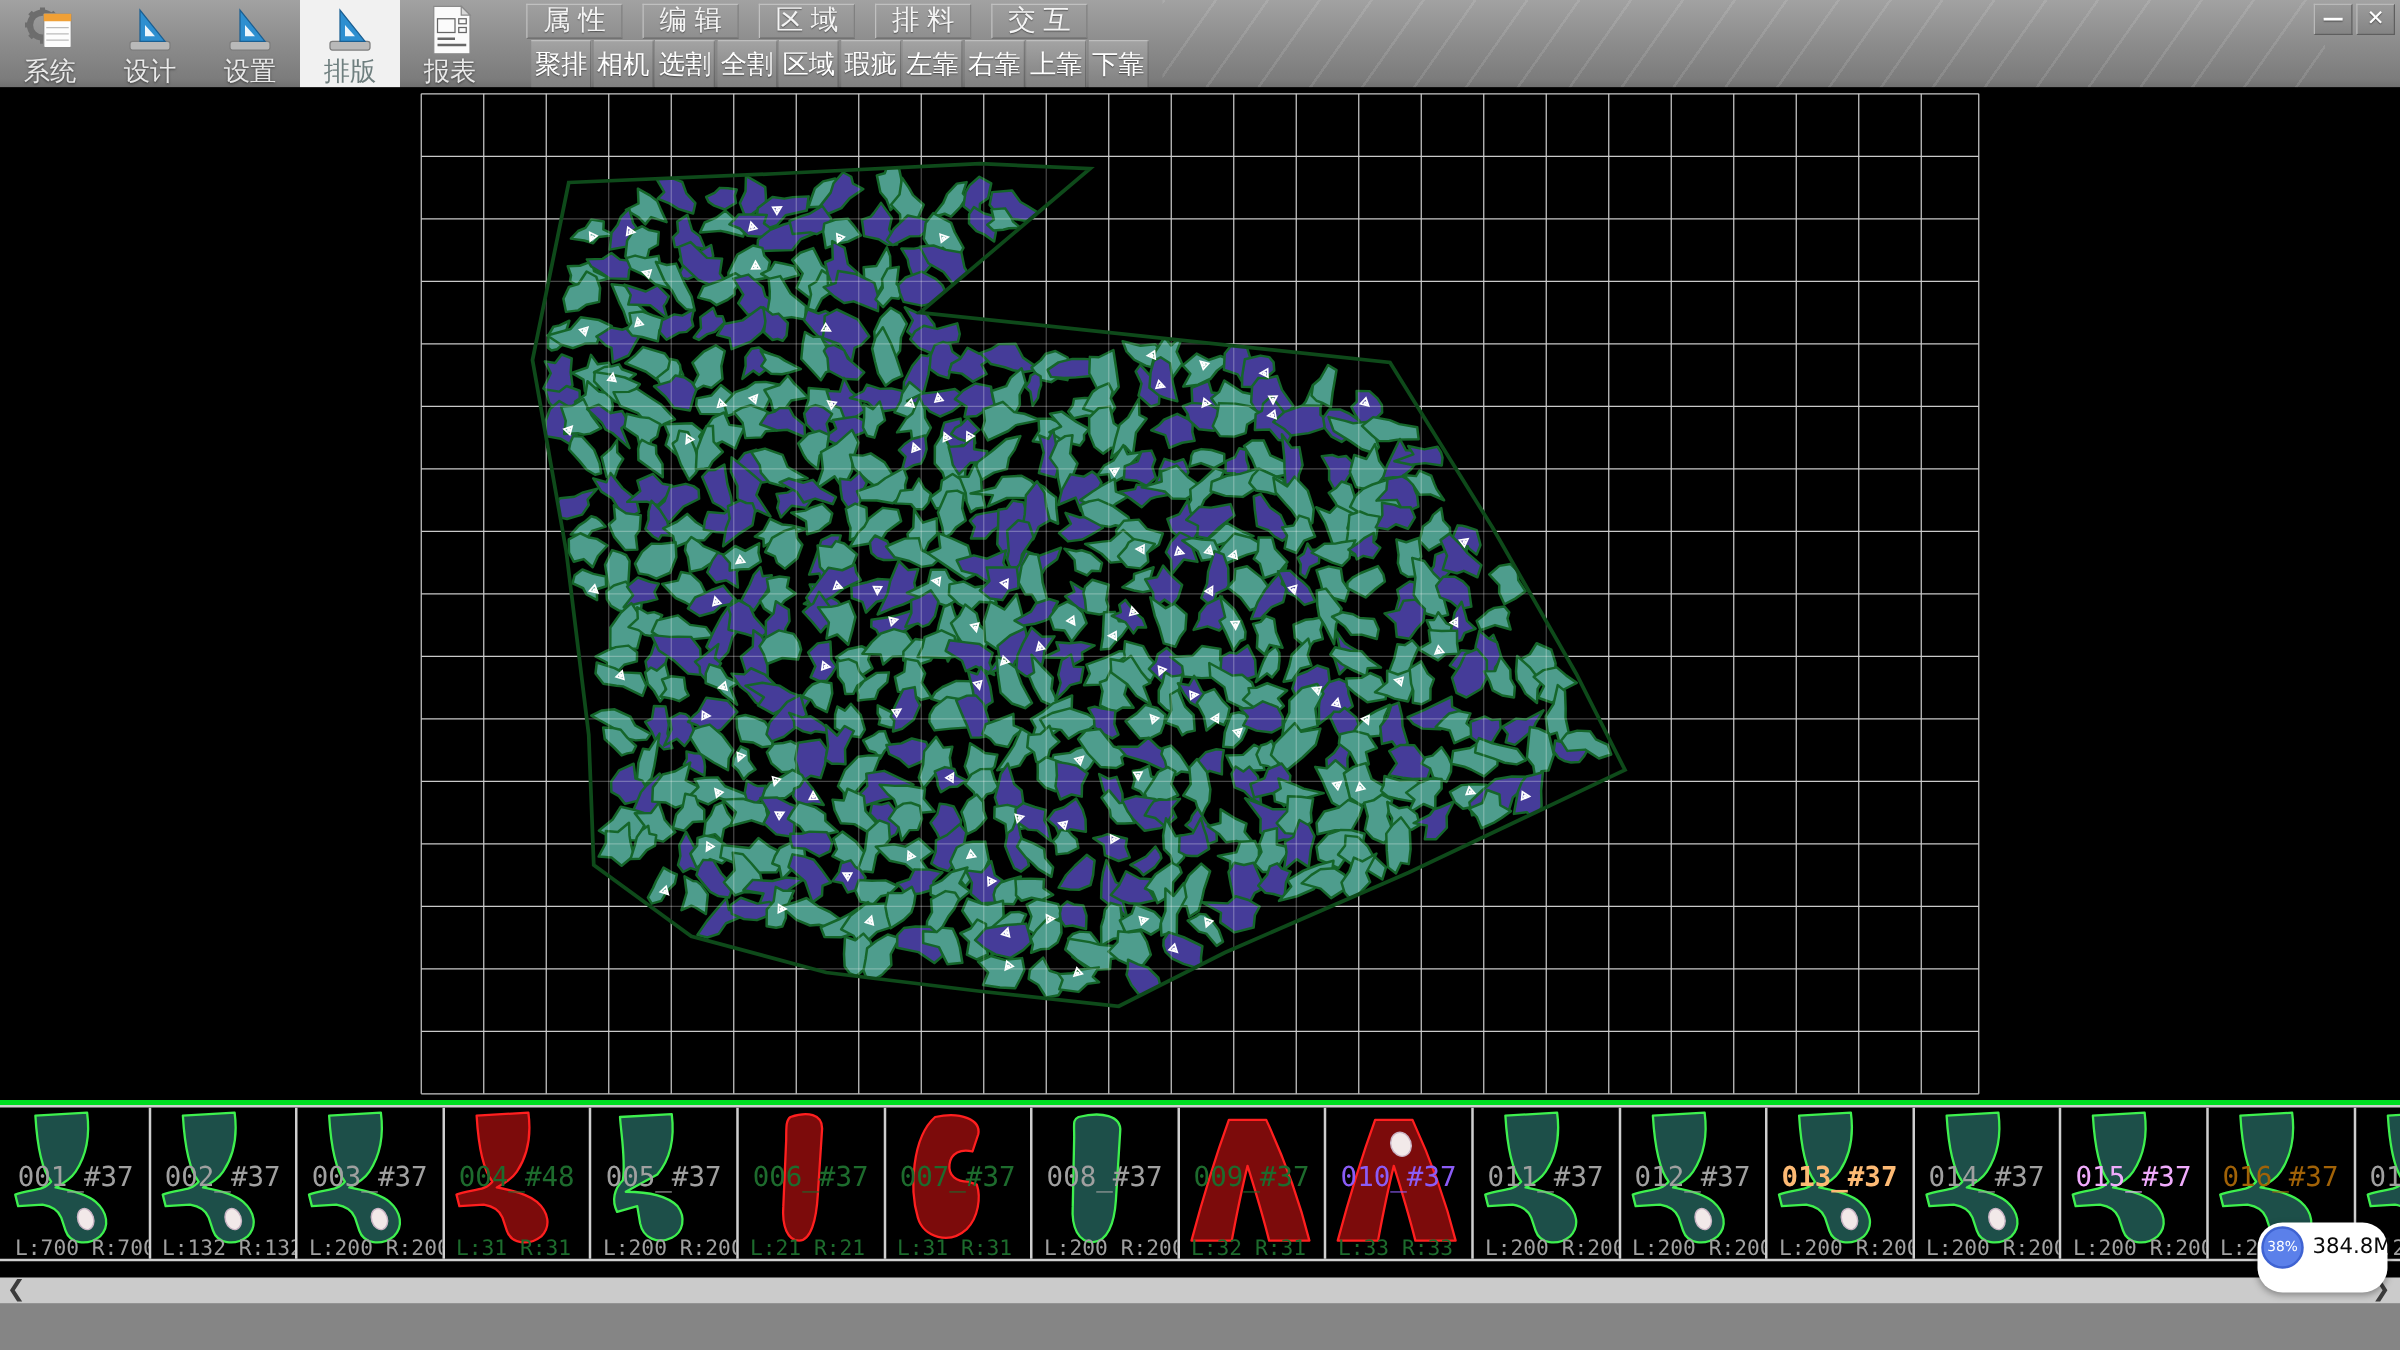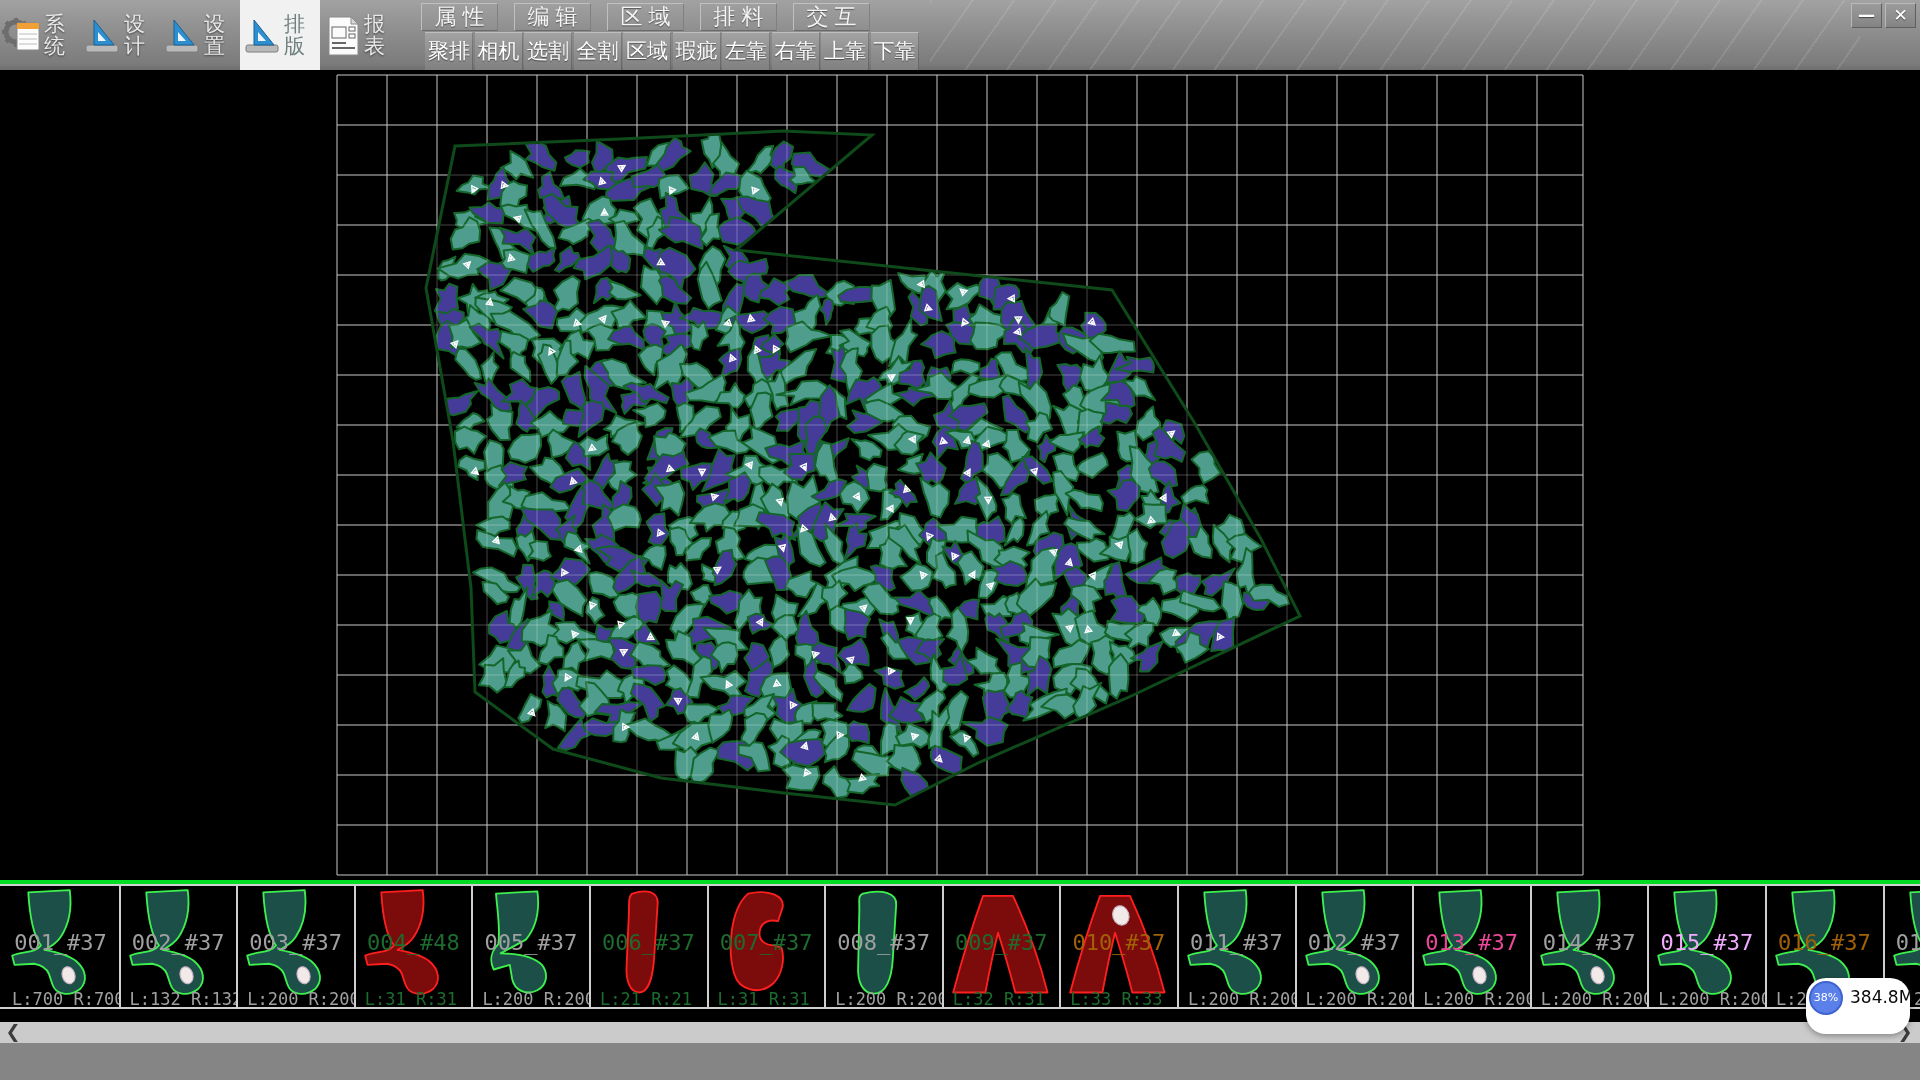--- a/index.html
+++ b/index.html
@@ -7,21 +7,21 @@
        font-family:"DejaVu Sans",sans-serif;-webkit-font-smoothing:antialiased;}
 
   
   #toolbar{position:absolute;left:0;top:0;width:1920px;height:70px;
     background:linear-gradient(#a2a2a2,#8e8e8e 45%,#7c7c7c 90%,#6f6f6f);
     border-bottom:1px solid #4e4e4e;}
   #toolbar .streaks{position:absolute;left:930px;top:0;width:930px;height:70px;
     background:repeating-linear-gradient(125deg,rgba(255,255,255,.10) 0 2px,rgba(255,255,255,0) 2px 34px);
     pointer-events:none;}
   #big-buttons{position:absolute;left:0;top:0;height:70px;display:flex;}
-  .bigbtn{width:80px;height:70px;display:flex;align-items:center;cursor:default;}
+  .bigbtn{width:80px;height:70px;display:flex;flex-direction:column;align-items:center;cursor:default;}
   .bigbtn.active{background:#f1f1f1;}
   .bigicon{width:44px;height:44px;margin-top:2px;display:flex;align-items:center;justify-content:center;}
   .biglabel{font-size:21px;line-height:22px;color:#e9e9e9;text-shadow:0 1px 2px rgba(0,0,0,.55);}
   .bigbtn.active .biglabel{color:#6f7f7f;text-shadow:none;}
 
   #menu-row{position:absolute;left:421px;top:3px;display:flex;}
   .menubtn{width:77px;height:28px;margin-right:16px;box-sizing:border-box;
     border:1px solid #c0c0c0;border-bottom-color:#6a6a6a;border-right-color:#808080;
     color:#f4f4f4;font-size:22px;line-height:26px;text-align:center;letter-spacing:6px;
     padding-left:6px;text-shadow:0 1px 1px rgba(0,0,0,.45);}
@@ -1108,21 +1108,21 @@
           <path d="M36,92 L8,92 C16,62 26,30 34,8 L60,8 C72,34 83,64 90,92 L62,92 C58,76 52,56 47,40 C43,56 39,76 36,92 Z" fill="#7c0b0b" stroke="#ff1f1f" stroke-width="1.6" stroke-linejoin="round"></path>
         </svg>
         <div class="thumb-label" style="color: rgb(29, 107, 45);">009_#37</div>
         <div class="thumb-lr" style="color: rgb(29, 107, 45);">L:32 R:31</div>
       </div>
       <div class="thumb-cell">
         <svg viewBox="0 0 100 104">
           <path d="M36,92 L8,92 C16,62 26,30 34,8 L60,8 C72,34 83,64 90,92 L62,92 C58,76 52,56 47,40 C43,56 39,76 36,92 Z" fill="#7c0b0b" stroke="#ff1f1f" stroke-width="1.6" stroke-linejoin="round"></path>
           <ellipse cx="52" cy="25" rx="7" ry="8.5" fill="#f2e9e9" stroke="#c9b4c4" stroke-width="1" transform="rotate(-18 52 25)"></ellipse>
         </svg>
-        <div class="thumb-label" style="color: #a16207;">010_#37</div>
+        <div class="thumb-label" style="color: #8b5cf6;">010_#37</div>
         <div class="thumb-lr" style="color: rgb(29, 107, 45);">L:33 R:33</div>
       </div>
       <div class="thumb-cell">
         <svg viewBox="0 0 100 104">
           <path d="M22,5 L58,3 C60,18 58,32 50,44 C46,50 40,53 36,55 C47,57 58,60 64,65 C72,72 74,82 67,89 C58,96 46,94 43,85 L40,76 C38,71 33,68 27,67 L10,68 L8,60 C17,56 28,58 33,51 C26,42 23,22 22,5 Z" fill="#1d4f49" stroke="#3ef04e" stroke-width="1.6" stroke-linejoin="round"></path>
         </svg>
         <div class="thumb-label" style="color: rgb(160, 160, 160);">011_#37</div>
         <div class="thumb-lr" style="color: rgb(160, 160, 160);">L:200 R:200</div>
       </div>
       <div class="thumb-cell">
@@ -1131,21 +1131,21 @@
           <ellipse cx="57" cy="77" rx="5.5" ry="7.5" fill="#f2e9e9" stroke="#c9b4c4" stroke-width="1" transform="rotate(-18 57 77)"></ellipse>
         </svg>
         <div class="thumb-label" style="color: rgb(160, 160, 160);">012_#37</div>
         <div class="thumb-lr" style="color: rgb(160, 160, 160);">L:200 R:200</div>
       </div>
       <div class="thumb-cell">
         <svg viewBox="0 0 100 104">
           <path d="M22,5 L58,3 C60,18 58,32 50,44 C46,50 40,53 36,55 C47,57 58,60 64,65 C72,72 74,82 67,89 C58,96 46,94 43,85 L40,76 C38,71 33,68 27,67 L10,68 L8,60 C17,56 28,58 33,51 C26,42 23,22 22,5 Z" fill="#1d4f49" stroke="#3ef04e" stroke-width="1.6" stroke-linejoin="round"></path>
           <ellipse cx="57" cy="77" rx="5.5" ry="7.5" fill="#f2e9e9" stroke="#c9b4c4" stroke-width="1" transform="rotate(-18 57 77)"></ellipse>
         </svg>
-        <div class="thumb-label" style="color: #ec4899;">013_#37</div>
+        <div class="thumb-label" style="color: #fdba74; font-weight: bold;">013_#37</div>
         <div class="thumb-lr" style="color: rgb(160, 160, 160);">L:200 R:200</div>
       </div>
       <div class="thumb-cell">
         <svg viewBox="0 0 100 104">
           <path d="M22,5 L58,3 C60,18 58,32 50,44 C46,50 40,53 36,55 C47,57 58,60 64,65 C72,72 74,82 67,89 C58,96 46,94 43,85 L40,76 C38,71 33,68 27,67 L10,68 L8,60 C17,56 28,58 33,51 C26,42 23,22 22,5 Z" fill="#1d4f49" stroke="#3ef04e" stroke-width="1.6" stroke-linejoin="round"></path>
           <ellipse cx="57" cy="77" rx="5.5" ry="7.5" fill="#f2e9e9" stroke="#c9b4c4" stroke-width="1" transform="rotate(-18 57 77)"></ellipse>
         </svg>
         <div class="thumb-label" style="color: rgb(160, 160, 160);">014_#37</div>
         <div class="thumb-lr" style="color: rgb(160, 160, 160);">L:200 R:200</div>
       </div>

